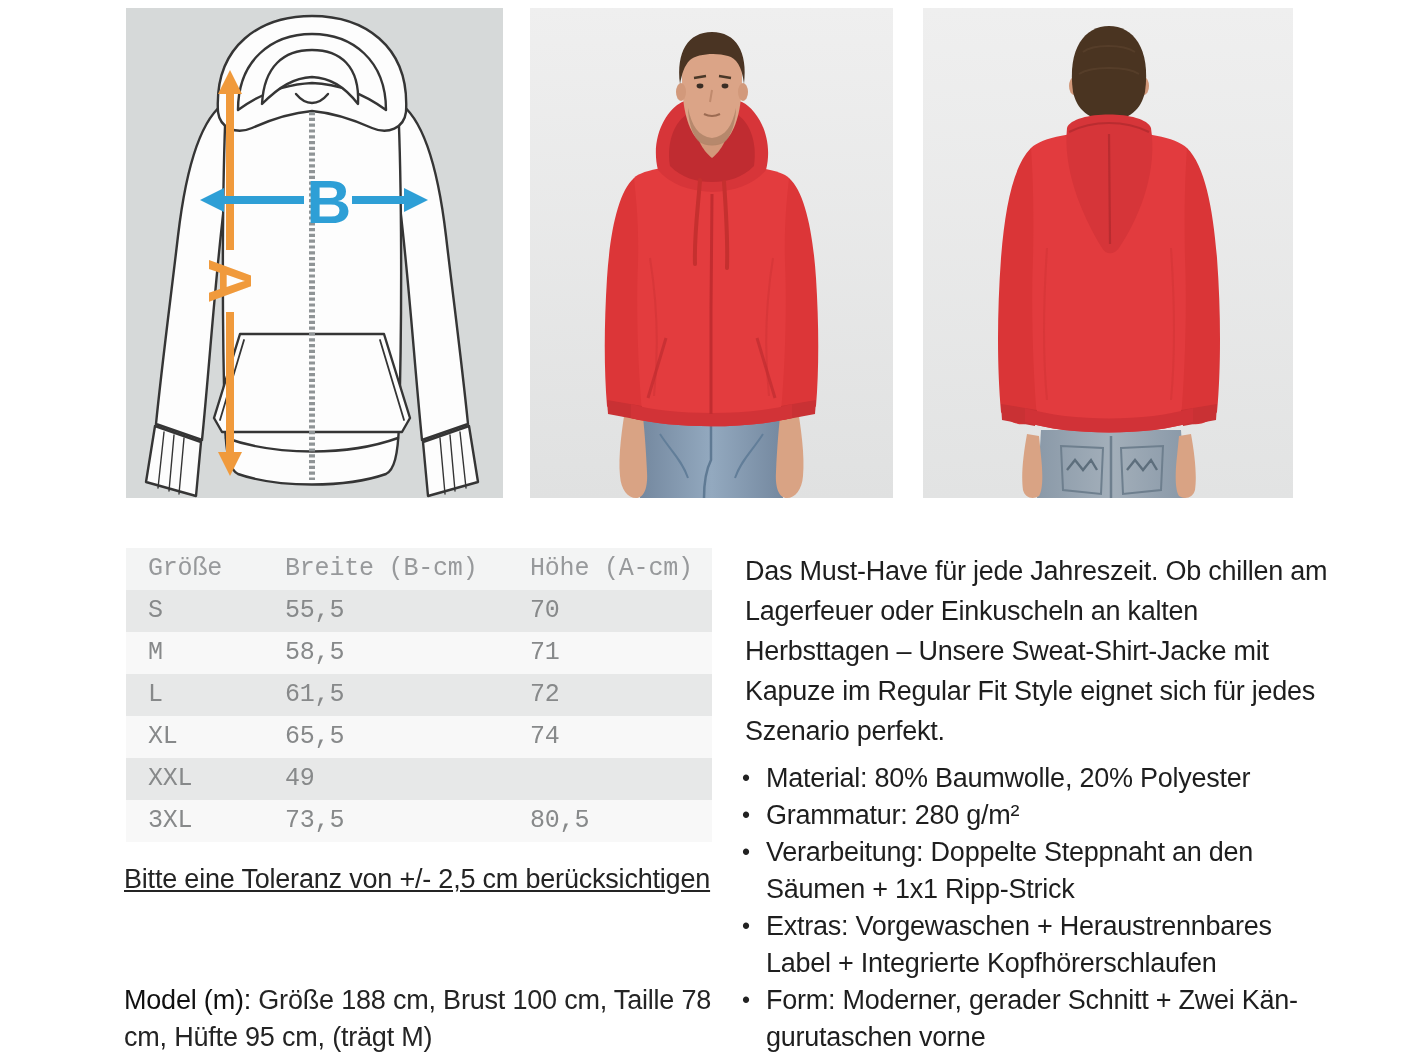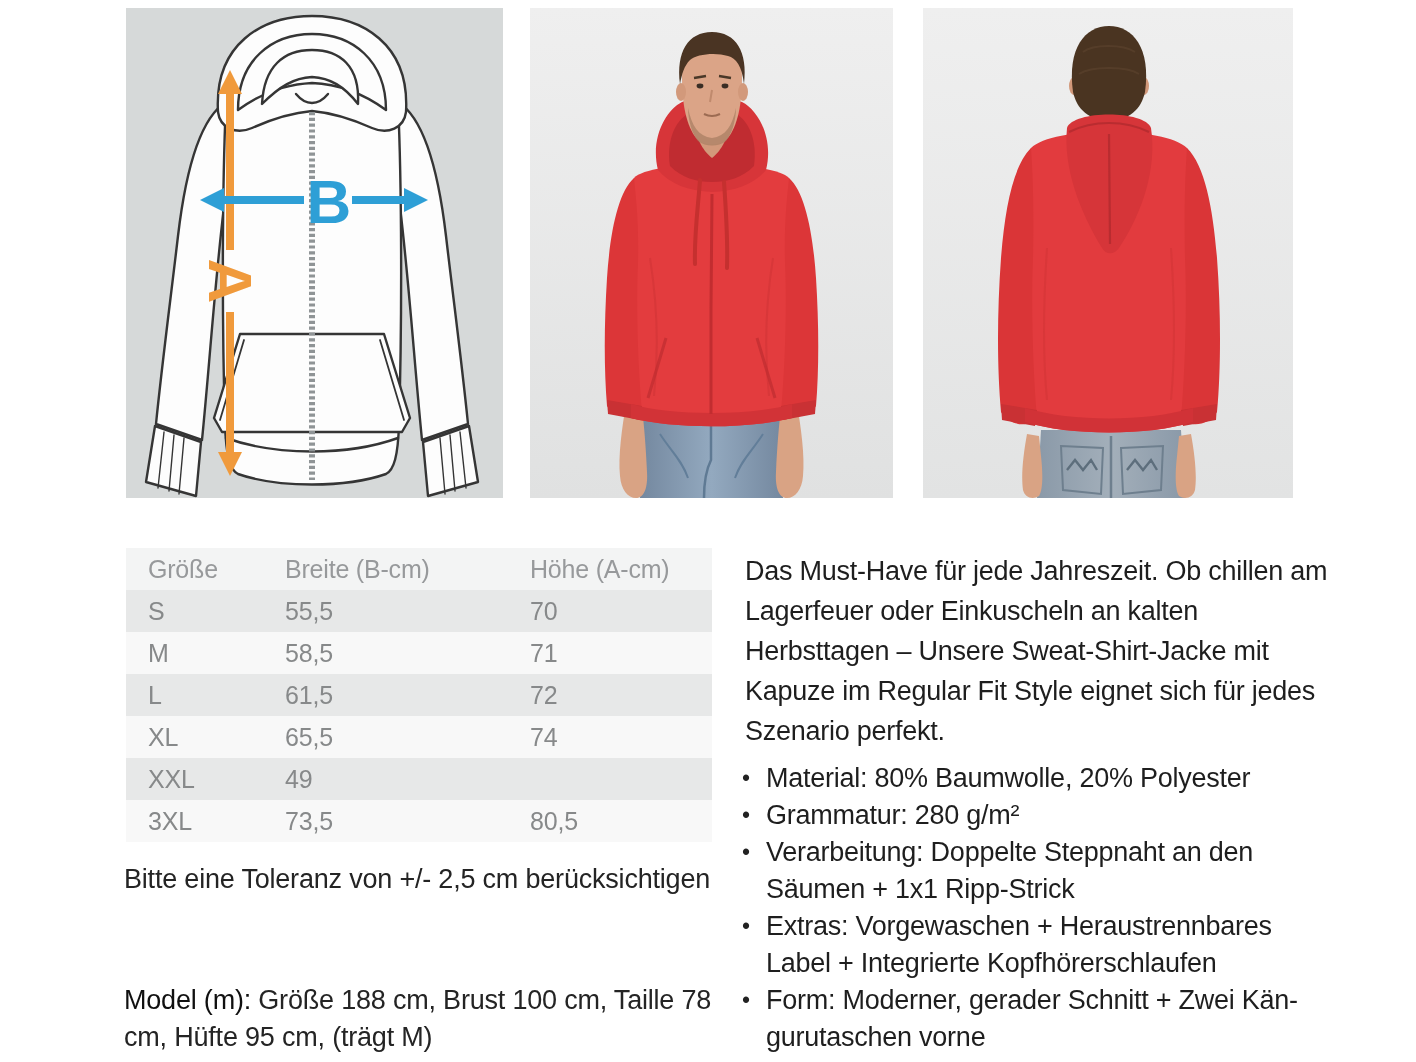--- a/index.html
+++ b/index.html
@@ -5,28 +5,28 @@
   html,body{margin:0;padding:0;background:#ffffff;}
   body{width:1416px;height:1062px;position:relative;font-family:"Liberation Sans",sans-serif;}
   .page{position:absolute;inset:0;background:#ffffff;}
 
   .panel{position:absolute;top:8px;height:490px;overflow:hidden;}
   .diagram-panel{left:126px;width:377px;background:#d6d9d9;}
   .photo-front{left:530px;width:363px;}
   .photo-back{left:923px;width:370px;}
 
   
-  .size-table{position:absolute;left:126px;top:548px;width:586px;font-size:25px;color:#87898a;letter-spacing:-0.2px;}
+  .size-table{position:absolute;left:126px;top:548px;width:586px;font-size:25px;color:#87898a;letter-spacing:-0.2px;font-family:Liberation Mono, monospace;}
   .thead,.trow{display:grid;grid-template-columns:159px 245px 182px;height:42px;line-height:42px;}
   .thead{background:#f3f4f4;color:#97999b;}
   .trow:nth-child(even){background:#e7e8e8;}
   .trow:nth-child(odd){background:#f8f8f8;}
   .c1{padding-left:22px;}
 
-  .tolerance{position:absolute;left:124px;top:864px;font-size:27px;color:#242424;letter-spacing:-0.2px;white-space:nowrap;}
+  .tolerance{position:absolute;left:124px;top:864px;font-size:27px;color:#242424;letter-spacing:-0.2px;white-space:nowrap;text-decoration:underline;}
 
   .model-info{position:absolute;left:124px;top:982px;width:612px;font-size:27px;line-height:37px;color:#242424;letter-spacing:-0.2px;}
   .model-info b{font-weight:400;color:#101010;}
 
   .description{position:absolute;left:737px;top:543px;width:600px;color:#1e1e1e;letter-spacing:-0.25px;}
   .intro{margin:8px;font-size:27px;line-height:40px;}
   .features{list-style:none;margin:9px 0 0 0;padding:0;font-size:27px;line-height:37px;}
   .features li{position:relative;padding-left:29px;}
   .features li::before{content:"\2022";position:absolute;left:5px;top:0;font-size:23px;color:#222;}
 </style>

